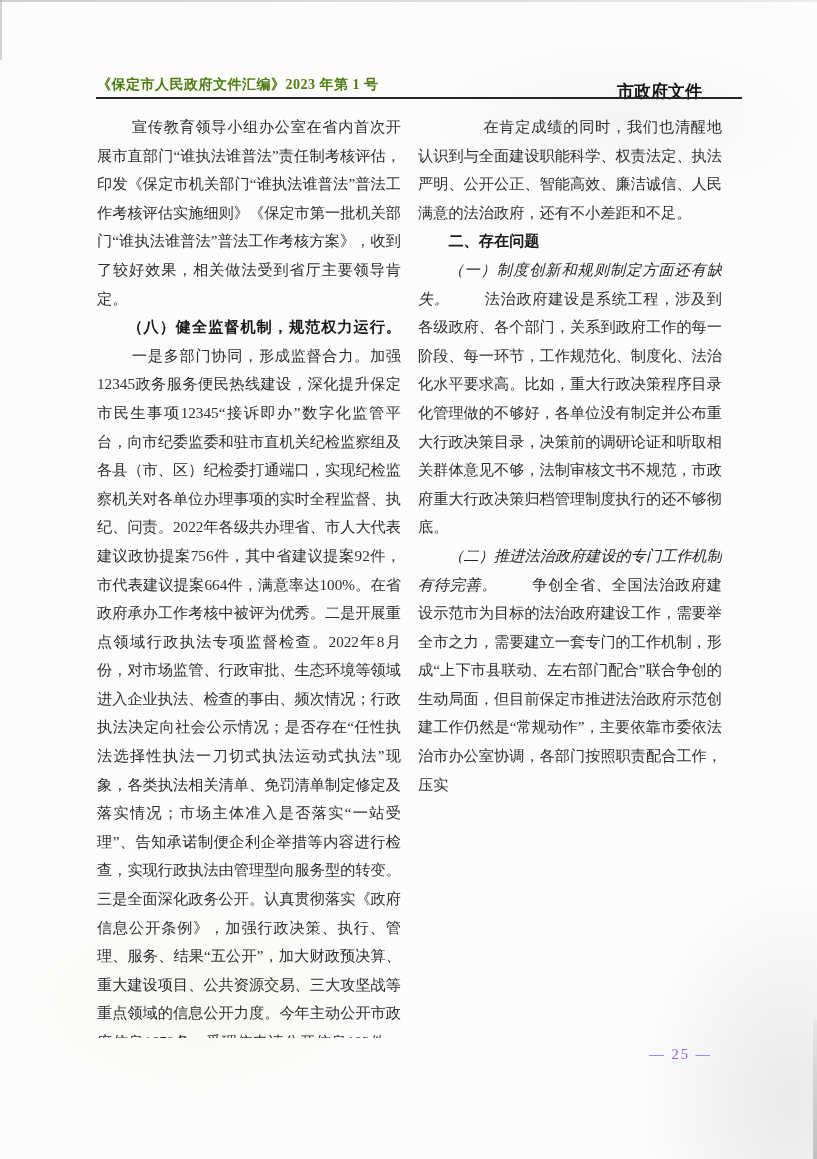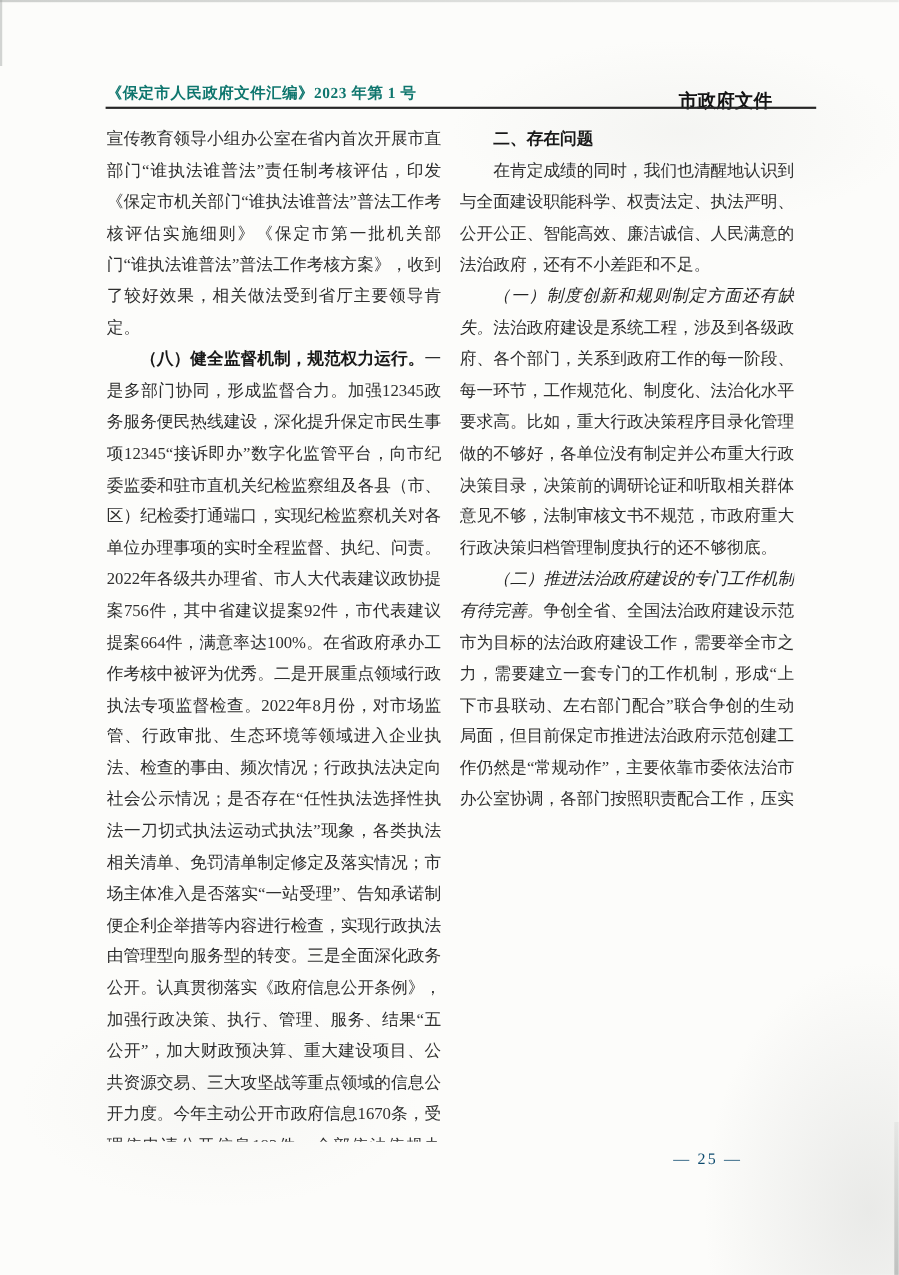--- a/index.html
+++ b/index.html
@@ -29,21 +29,21 @@
     background: rgba(160,165,162,0.45);
   }
   .edge-right {
     position: absolute; right: 0; top: 1020px; width: 4px; height: 139px;
     background: linear-gradient(to bottom, rgba(200,202,200,0.25), rgba(165,168,166,0.65));
   }
 
   .header-left {
     position: absolute; left: 97px; top: 76px;
     font-size: 14px; font-weight: bold; letter-spacing: 0.5px;
-    color: #0f766e; white-space: nowrap;
+    color: #4d7c0f; white-space: nowrap;
   }
   .header-right {
     position: absolute; right: 115px; top: 80px;
     font-size: 17px; font-weight: bold;
     font-family: "Liberation Sans", "DejaVu Sans", sans-serif;
     color: #141414; white-space: nowrap;
   }
   .header-rule {
     position: absolute; left: 96px; top: 97px;
     width: 646px; height: 2px; background: #262626;
@@ -54,28 +54,28 @@
     font-size: 15.2px; line-height: 28.6px;
     text-align: justify;
     text-justify: inter-character;
     overflow: hidden;
     color: #2e2e2e;
   }
   .column-left  { left: 97px; }
   .column-right { left: 418px; }
   .para { margin: 0; }
   .para.indent { text-indent: 2em; }
-  .seg-normal { font-weight: normal; }
+  .seg-normal { font-weight: normal; margin-left: 35px; }
   .seg-bold   { font-weight: bold; color: #181818; margin-top: 20px; }
   .seg-kai    { font-style: italic; color: #242424; }
 
   .page-number {
     position: absolute; left: 612px; top: 1046px; width: 100px;
-    text-align: left; font-size: 14.5px; letter-spacing: 2px;
-    color: #0c4a6e;
+    text-align: right; font-size: 14.5px; letter-spacing: 2px;
+    color: #8b5cf6;
   }
 </style>
 </head>
 <body>
 
 <div class="scan-bg"></div>
 <div class="edge-top"></div>
 <div class="edge-left"></div>
 <div class="edge-right"></div>
 
@@ -84,19 +84,19 @@
 <div class="header-right">市政府文件</div>
 
 <div class="header-rule"></div>
 
 <div class="column column-left">
     <p class="para"><span class="seg-normal">宣传教育领导小组办公室在省内首次开展市直部门“谁执法谁普法”责任制考核评估，印发《保定市机关部门“谁执法谁普法”普法工作考核评估实施细则》《保定市第一批机关部门“谁执法谁普法”普法工作考核方案》，收到了较好效果，相关做法受到省厅主要领导肯定。</span></p>
     <p class="para indent"><span class="seg-bold">（八）健全监督机制，规范权力运行。</span><span class="seg-normal">一是多部门协同，形成监督合力。加强12345政务服务便民热线建设，深化提升保定市民生事项12345“接诉即办”数字化监管平台，向市纪委监委和驻市直机关纪检监察组及各县（市、区）纪检委打通端口，实现纪检监察机关对各单位办理事项的实时全程监督、执纪、问责。2022年各级共办理省、市人大代表建议政协提案756件，其中省建议提案92件，市代表建议提案664件，满意率达100%。在省政府承办工作考核中被评为优秀。二是开展重点领域行政执法专项监督检查。2022年8月份，对市场监管、行政审批、生态环境等领域进入企业执法、检查的事由、频次情况；行政执法决定向社会公示情况；是否存在“任性执法选择性执法一刀切式执法运动式执法”现象，各类执法相关清单、免罚清单制定修定及落实情况；市场主体准入是否落实“一站受理”、告知承诺制便企利企举措等内容进行检查，实现行政执法由管理型向服务型的转变。三是全面深化政务公开。认真贯彻落实《政府信息公开条例》，加强行政决策、执行、管理、服务、结果“五公开”，加大财政预决算、重大建设项目、公共资源交易、三大攻坚战等重点领域的信息公开力度。今年主动公开市政府信息1670条，受理依申请公开信息193件，全部依法依规办理。四是强化科技保障，</span></p>
   </div>
 
 <div class="column column-right">
+    <p class="para indent"><span class="seg-normal">在肯定成绩的同时，我们也清醒地认识到与全面建设职能科学、权责法定、执法严明、公开公正、智能高效、廉洁诚信、人民满意的法治政府，还有不小差距和不足。</span></p>
     <p class="para indent"><span class="seg-bold">二、存在问题</span></p>
-    <p class="para indent"><span class="seg-normal">在肯定成绩的同时，我们也清醒地认识到与全面建设职能科学、权责法定、执法严明、公开公正、智能高效、廉洁诚信、人民满意的法治政府，还有不小差距和不足。</span></p>
     <p class="para indent"><span class="seg-kai">（一）制度创新和规则制定方面还有缺失。</span><span class="seg-normal">法治政府建设是系统工程，涉及到各级政府、各个部门，关系到政府工作的每一阶段、每一环节，工作规范化、制度化、法治化水平要求高。比如，重大行政决策程序目录化管理做的不够好，各单位没有制定并公布重大行政决策目录，决策前的调研论证和听取相关群体意见不够，法制审核文书不规范，市政府重大行政决策归档管理制度执行的还不够彻底。</span></p>
     <p class="para indent"><span class="seg-kai">（二）推进法治政府建设的专门工作机制有待完善。</span><span class="seg-normal">争创全省、全国法治政府建设示范市为目标的法治政府建设工作，需要举全市之力，需要建立一套专门的工作机制，形成“上下市县联动、左右部门配合”联合争创的生动局面，但目前保定市推进法治政府示范创建工作仍然是“常规动作”，主要依靠市委依法治市办公室协调，各部门按照职责配合工作，压实</span></p>
   </div>
 
 <div class="page-number">— 25 —</div>
 
 </body></html>

